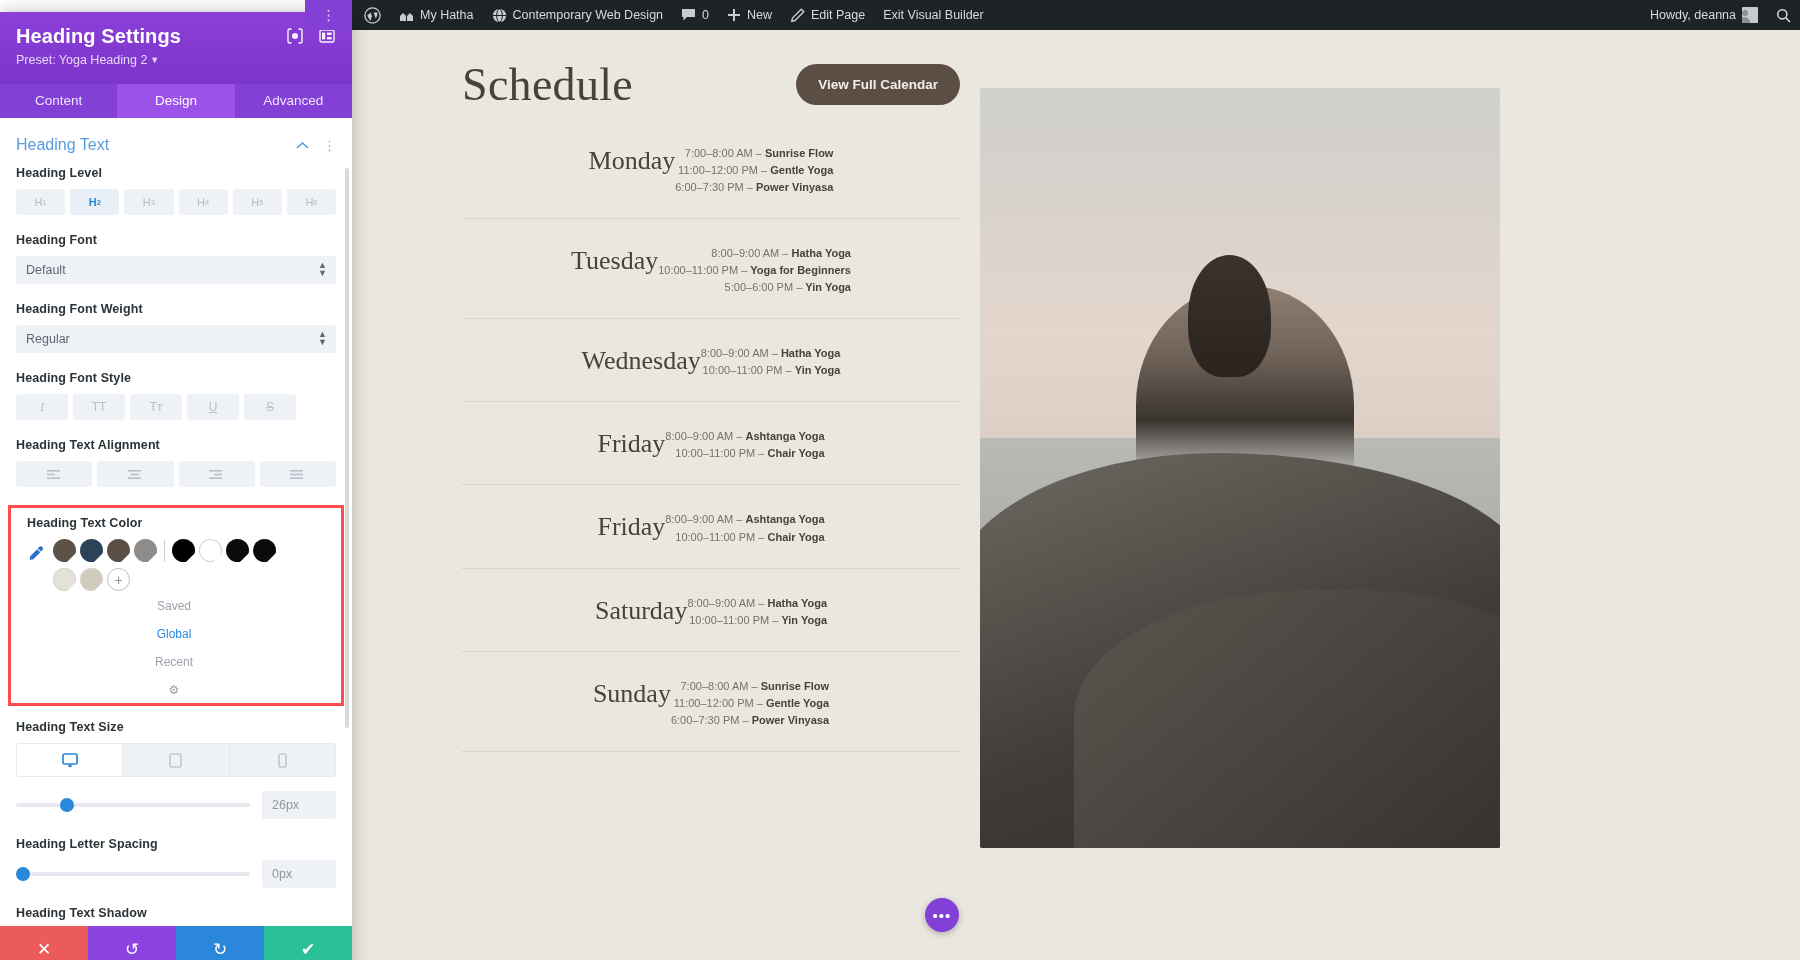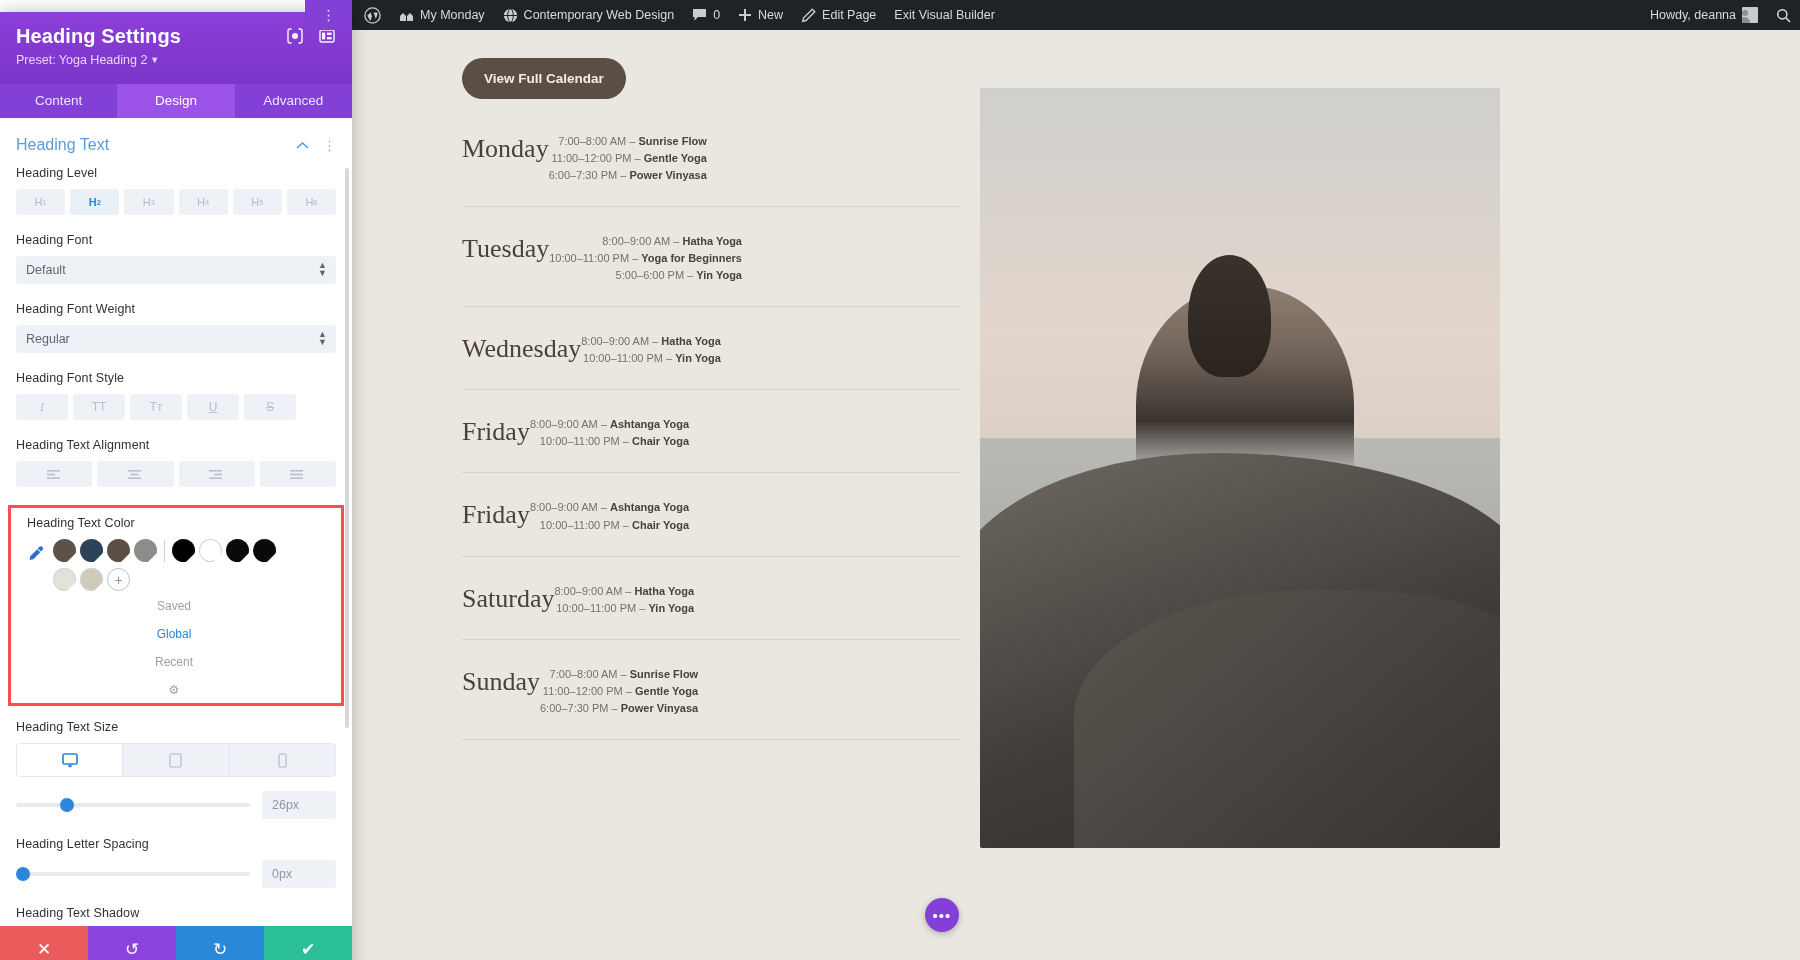--- a/index.html
+++ b/index.html
@@ -56,21 +56,21 @@
     background: #d9d9d9; border-radius: 2px;
   }
   .section-head {
     display: flex; align-items: center;
     padding: 14px 16px 12px 16px;
   }
   .section-title { color: #5a9bdc; font-size: 16px; flex: 1; }
   .sect-ic { color: #9aa4ae; font-size: 13px; margin-left: 14px; cursor: pointer; }
   .field { padding: 0 16px 0 16px; margin-bottom: 18px; }
   .field-label {
-    font-size: 12.5px; color: #2c3338; font-weight: normal;
+    font-size: 12.5px; color: #2c3338; font-weight: bold;
     margin-bottom: 9px; letter-spacing: .1px;
   }
   .btn-group { display: flex; gap: 5px; }
   .seg {
     flex: 1; height: 26px; background: #eef1f6; border-radius: 3px;
     display: flex; align-items: center; justify-content: center;
     font-size: 11px; color: #b4bcc6; cursor: pointer;
   }
   .seg.active { color: #2b87da; font-weight: bold; background: #eaf0f7; }
   .seg sub { font-size: 7.5px; }
@@ -206,21 +206,21 @@
   .sched-title {
     font-family: "Liberation Serif", serif;
     font-size: 46px; color: #4a4239; font-weight: normal; letter-spacing: .3px;
   }
   .calendar-btn {
     background: #5a4e45; color: #f2efe9; border-radius: 26px;
     padding: 13px 22px; font-size: 13.5px; font-weight: bold; cursor: pointer;
     white-space: nowrap;
   }
   .day-row {
-    display: flex; align-items: flex-start; justify-content: flex-start;
+    display: flex; align-items: flex-start; justify-content: center;
     border-bottom: 1px solid #d8d4cb; padding: 26px 0 22px 0;
   }
   .day-row:first-of-type { padding-top: 34px; }
   .day-name {
     font-family: "Liberation Serif", serif;
     font-size: 26px; color: #4a4239; line-height: 1.2;
   }
   .day-classes { text-align: right; font-size: 11px; color: #76706a; line-height: 1.55; }
   .day-classes .cls { white-space: nowrap; }
   .day-classes b { color: #4a4239; font-weight: bold; }
@@ -489,21 +489,21 @@
           </svg>
       </span>
     </div>
     <div class="ab-item">
       <span class="ab-icon">
         <svg width="15" height="13" viewBox="0 0 15 13">
             <path d="M1 7l3-3 3 3v5H1z" fill="#c8cbcf"></path>
             <path d="M8 7l3-3 3 3v5H8z" fill="#c8cbcf"></path>
           </svg>
       </span>
-      <span>My Monday</span>
+      <span>My Hatha</span>
     </div>
     <div class="ab-item">
       <span class="ab-icon">
         <svg width="15" height="15" viewBox="0 0 15 15">
             <circle cx="7.5" cy="7.5" r="6.6" fill="#c8cbcf"></circle>
             <ellipse cx="7.5" cy="7.5" rx="2.8" ry="6.6" fill="none" stroke="#1d2327" stroke-width="1"></ellipse>
             <line x1="1" y1="7.5" x2="14" y2="7.5" stroke="#1d2327" stroke-width="1"></line>
           </svg>
       </span>
       <span>Contemporary Web Design</span>
@@ -557,20 +557,21 @@
 
   <div class="ab-strip">
     <span class="ab-strip-dots">⋮</span>
   </div>
 
   <div class="canvas">
     <div class="canvas-inner">
 
       <div class="sched-col">
         <div class="sched-top">
+          <h2 class="sched-title">Schedule</h2>
           <div class="calendar-btn">View Full Calendar</div>
         </div>
 
         <div id="day-rows">
             <div class="day-row">
               <div class="day-name">Monday</div>
               <div class="day-classes">
                 <div class="cls"><span>7:00–8:00 AM – </span><b>Sunrise Flow</b></div>
                 <div class="cls"><span>11:00–12:00 PM – </span><b>Gentle Yoga</b></div>
                 <div class="cls"><span>6:00–7:30 PM – </span><b>Power Vinyasa</b></div>

